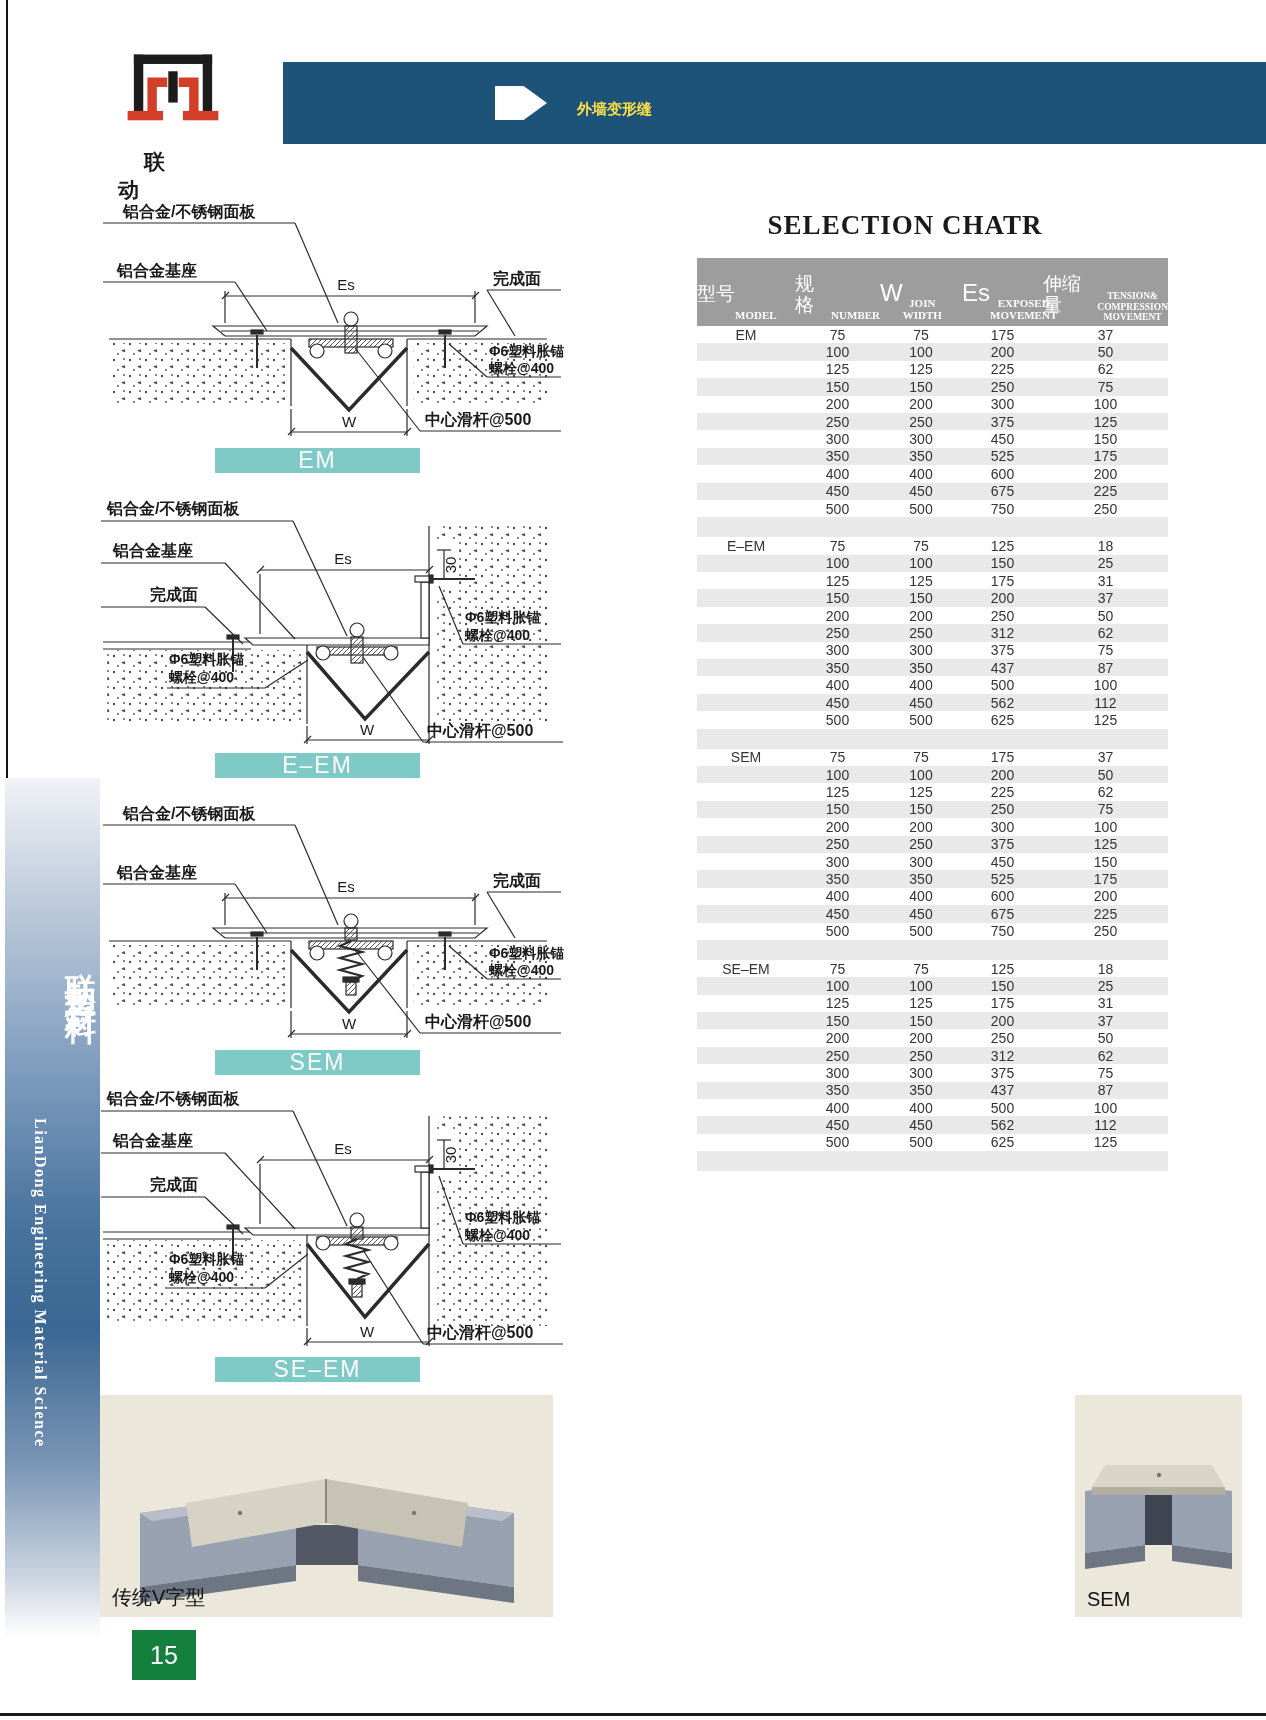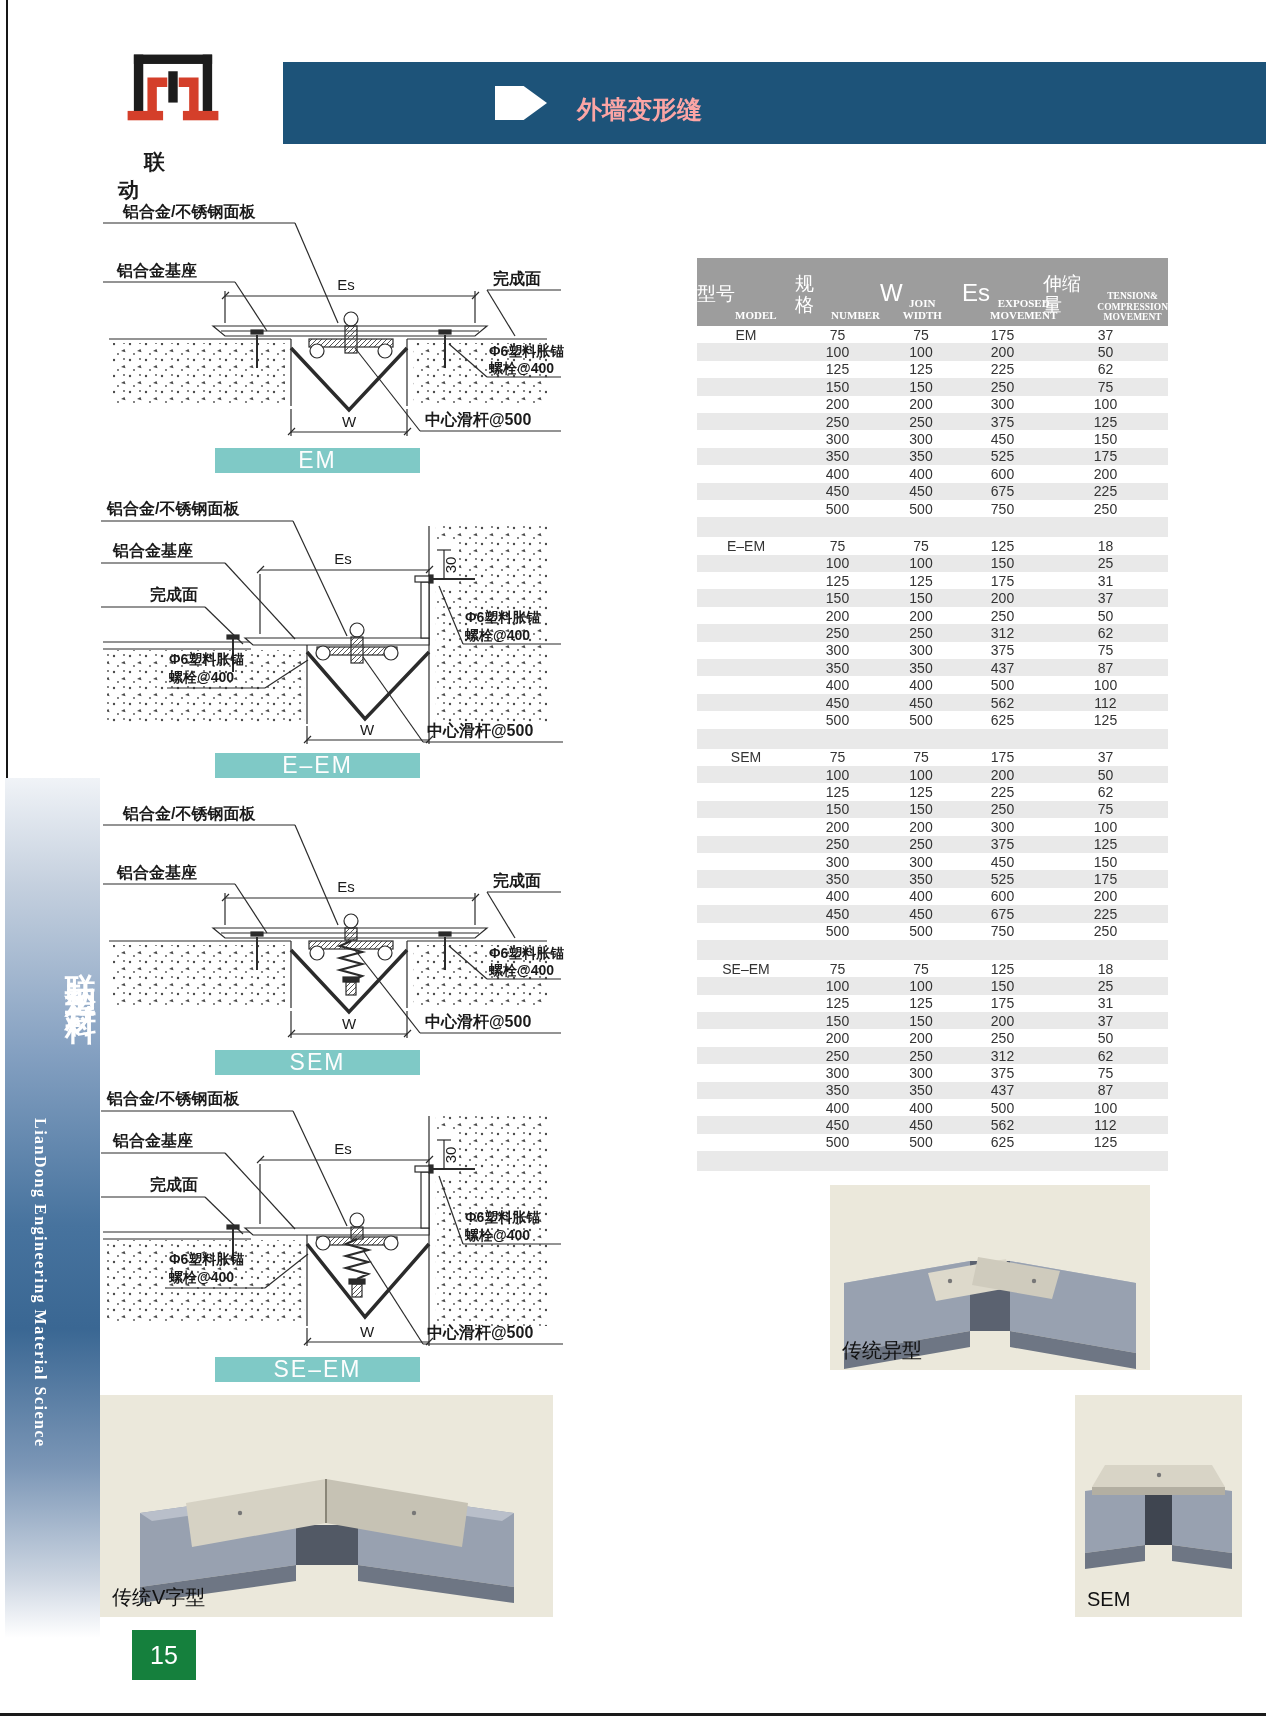--- a/index.html
+++ b/index.html
@@ -14,21 +14,21 @@
          font-size:31px;font-weight:700;letter-spacing:8px}
   .sb-en{position:absolute;left:26px;top:340px;writing-mode:vertical-rl;color:#fff;
          font-family:"Liberation Serif",serif;font-size:16px;font-weight:700;letter-spacing:1.5px}
 
   
   .banner{position:absolute;left:283px;top:62px;width:983px;height:82px;background:#1d5379;
           display:flex;align-items:center}
   .banner-arrow{margin-left:212px;width:52px;height:34px;background:#fff;flex:0 0 auto;
           clip-path:polygon(0 0,55% 0,100% 50%,55% 100%,0 100%)}
   .banner-title{color:#fff;font-size:40px;font-weight:700;margin-left:24px;letter-spacing:3px;white-space:nowrap}
-  .banner-sub{color:#fca5a5;font-size:25px;font-weight:600;margin-left:30px;margin-top:12px;white-space:nowrap}
+  .banner-sub{color:#fde047;font-size:15px;font-weight:600;margin-left:30px;margin-top:12px;white-space:nowrap}
 
   
   .title-cn{position:absolute;left:770px;top:152px;width:420px;text-align:center;
             font-size:40px;font-weight:700;letter-spacing:1px}
   .title-en{position:absolute;left:705px;top:210px;width:400px;text-align:center;
             font-family:"Liberation Serif",serif;font-size:27px;font-weight:700;letter-spacing:1px}
 
   
   .spec-table{position:absolute;left:697px;top:258px;width:471px}
   .thead{display:flex;background:#9d9d9d;height:68px;color:#fff}
@@ -85,20 +85,21 @@
       <rect x="67" y="62" width="34" height="9" fill="#d43f2a"></rect>
     </g>
   </svg>
   <div class="logo-cn">联动</div>
 
   <div class="banner">
     <div class="banner-arrow"></div>
     <div class="banner-sub">外墙变形缝</div>
   </div>
 
+  <div class="title-en">SELECTION CHATR</div>
 
   <div class="spec-table">
     <div class="thead">
       <div class="hcol c0">
         <span class="hcn">型号</span>
         <span class="hen">MODEL</span>
       </div>
       <div class="hcol c1">
         <span class="hcn">规格</span>
         <span class="hen">NUMBER</span>
@@ -695,36 +696,20 @@
     <text class="small" x="74" y="200">螺栓@400</text>
     <text class="small" x="370" y="140">Φ6塑料胀锚</text>
     <text class="small" x="370" y="158">螺栓@400</text>
     <text x="332" y="256">中心滑杆@500</text>
     <text class="dim" x="248" y="72" text-anchor="middle">Es</text>
     <text class="dim" x="272" y="255" text-anchor="middle">W</text>
     <text class="dim" transform="rotate(-90 361 73)" x="361" y="73" text-anchor="middle" font-size="13">30</text>
   </svg>
   <div class="model-bar" style="top:1357px">SE–EM</div>
 
-  <div class="photo" style="left:830px;top:1185px;width:320px;height:185px">
-    <svg width="320" height="185" viewBox="0 0 320 185">
-      <polygon points="14,98 140,76 148,84 22,106" fill="#b9bfca"></polygon>
-      <polygon points="14,98 140,76 140,146 14,168" fill="#98a1b0"></polygon>
-      <polygon points="172,84 180,76 306,98 298,106" fill="#b9bfca"></polygon>
-      <polygon points="180,76 306,98 306,168 180,146" fill="#98a1b0"></polygon>
-      <polygon points="140,76 180,76 180,146 140,146" fill="#5b6270"></polygon>
-      <polygon points="14,168 140,146 140,162 14,184" fill="#6e7684"></polygon>
-      <polygon points="180,146 306,168 306,184 180,162" fill="#6e7684"></polygon>
-      <polygon points="98,88 176,74 184,102 106,116" fill="#ddd9cb"></polygon>
-      <polygon points="148,72 230,86 222,114 142,100" fill="#cfcbbd"></polygon>
-      <circle cx="120" cy="96" r="2.2" fill="#777"></circle>
-        <circle cx="204" cy="96" r="2.2" fill="#777"></circle>
-    </svg>
-    <div class="caption">传统异型</div>
-  </div>
 
   <div class="photo" style="left:100px;top:1395px;width:453px;height:222px">
     <svg width="453" height="222" viewBox="0 0 453 222">
       <polygon points="40,118 196,96 196,170 40,192" fill="#98a1b0"></polygon>
       <polygon points="40,118 196,96 206,104 52,126" fill="#b9bfca"></polygon>
       <polygon points="258,96 414,118 414,192 258,170" fill="#98a1b0"></polygon>
       <polygon points="248,104 258,96 414,118 402,126" fill="#b9bfca"></polygon>
       <polygon points="196,130 258,130 258,170 196,170" fill="#525965"></polygon>
       <polygon points="40,192 196,170 196,186 40,208" fill="#6e7684"></polygon>
       <polygon points="258,170 414,192 414,208 258,186" fill="#6e7684"></polygon>

